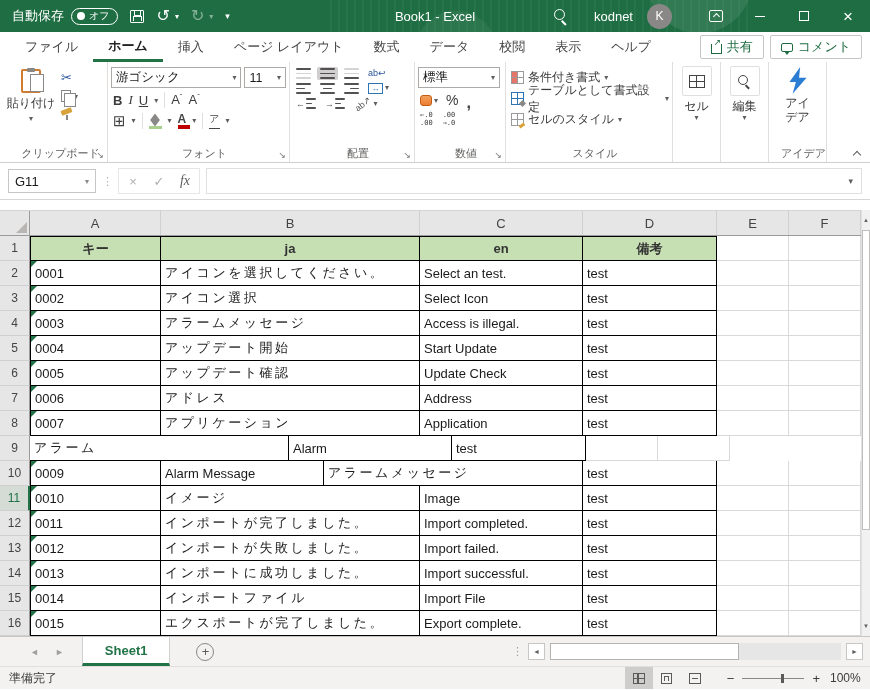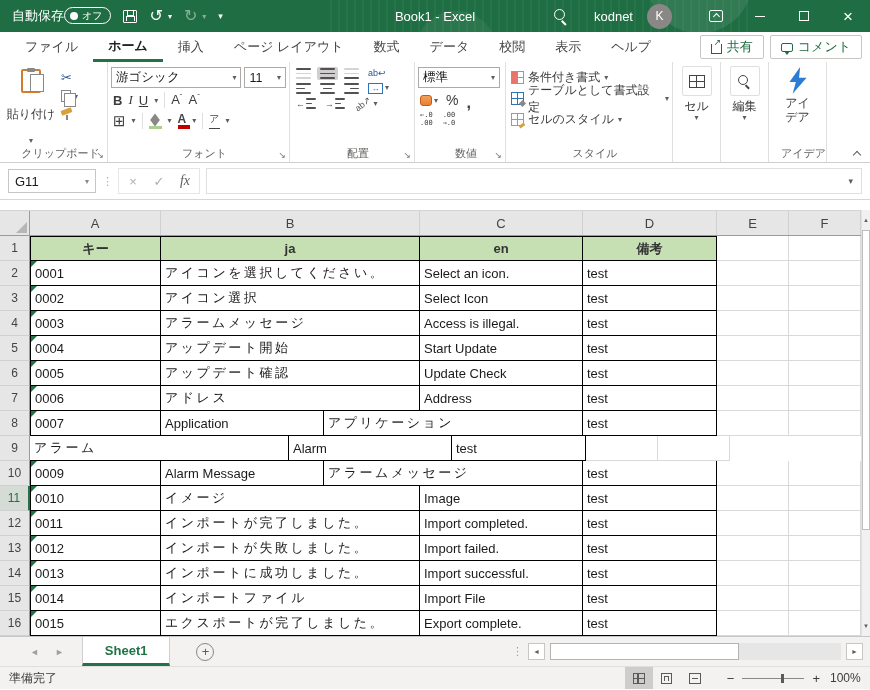--- a/index.html
+++ b/index.html
@@ -8,21 +8,21 @@
   .app { width:870px; height:690px; display:flex; flex-direction:column; }
 
   
   .titlebar { height:32px; background:#1f6e43; color:#fff; display:flex; align-items:center; position:relative; flex:0 0 32px; }
   .titlebar::before { content:""; position:absolute; right:120px; top:0; width:420px; height:32px; pointer-events:none;
     background:
       radial-gradient(circle at 88% -60%, rgba(255,255,255,.10) 0 52px, transparent 53px),
       radial-gradient(circle at 30% 160%, rgba(255,255,255,.07) 0 40px, transparent 41px),
       repeating-linear-gradient(90deg, rgba(255,255,255,.05) 0 2px, transparent 2px 8px); opacity:.8; }
   .tb-left { display:flex; align-items:center; gap:12px; padding-left:12px; z-index:1; }
-  .tb-autosave { display:flex; align-items:flex-start; font-size:13px; }
+  .tb-autosave { display:flex; align-items:center; gap:7px; font-size:13px; }
   .pill { display:flex; align-items:center; gap:4px; border:1px solid #fff; border-radius:9px; height:17px; padding:0 8px 0 5px; font-size:10px; }
   .pill-dot { width:8px; height:8px; border-radius:50%; background:#fff; }
   .i-save { width:14px; height:13px; border:1.5px solid #fff; border-radius:1px; position:relative; }
   .i-save::before { content:""; position:absolute; top:0; left:3px; width:5px; height:4px; border:1px solid #fff; border-top:none; }
   .i-save::after { content:""; position:absolute; bottom:1px; left:2px; width:7px; height:4px; border:1px solid #fff; border-bottom:none; }
   .i-undo { font-size:16px; line-height:1; }
   .i-redo { font-size:16px; line-height:1; color:rgba(255,255,255,.45); }
   .mini-chev { font-size:8px; margin-left:-7px; }
   .mini-chev.dim { color:rgba(255,255,255,.45); }
   .qat-chev { font-size:9px; }
@@ -56,21 +56,21 @@
   .ribbon { height:101px; background:#fff; border-bottom:1px solid #d1cfcd; display:flex; padding-left:2px; position:relative; flex:0 0 101px; }
   .group { position:relative; border-right:1px solid #e1dfdd; padding:5px 3px 17px 3px; }
   .glabel { position:absolute; bottom:1px; left:12px; right:0; text-align:center; font-size:11px; color:#605e5c; white-space:nowrap; }
   .dlg { position:absolute; bottom:2px; right:3px; font-size:9px; color:#797775; }
   .chev { font-size:8px; color:#605e5c; }
   .rbtn { display:flex; align-items:flex-start; gap:2px; padding:1px 3px; border-radius:2px; }
   .rbtn.sel { background:#d0cece; }
 
   
   .g-clip { width:106px; display:flex; gap:4px; }
-  .paste { display:flex; flex-direction:column; align-items:center; width:52px; font-size:12px; color:#3b3b3b; gap:13px; padding-top:2px; }
+  .paste { display:flex; flex-direction:column; align-items:center; width:52px; font-size:12px; color:#3b3b3b; gap:2px; padding-top:2px; }
   .i-clipboard { width:20px; height:24px; border:2px solid #cf7b32; border-radius:2px; position:relative; background:#fff; }
   .i-clipboard::before { content:""; position:absolute; top:-3px; left:4px; width:8px; height:4px; background:#8a8886; border-radius:1px; }
   .i-clipboard::after { content:""; position:absolute; right:-5px; top:3px; width:12px; height:16px; background:#fff; border:1px solid #8a8886; }
   .clip-small { display:flex; flex-direction:column; gap:6px; padding-top:4px; }
   .i-cut { font-size:13px; color:#2b579a; line-height:1; }
   .i-copy { width:10px; height:12px; border:1.3px solid #8a8886; background:#fff; position:relative; }
   .i-copy::after { content:""; position:absolute; top:2px; left:2px; width:10px; height:12px; border:1.3px solid #8a8886; background:#fff; }
   .i-painter { width:12px; height:12px; position:relative; }
   .i-painter::before { content:""; position:absolute; top:1px; left:0; width:11px; height:5px; background:#d8a23a; transform:rotate(-20deg); border-radius:1px; }
   .i-painter::after { content:""; position:absolute; bottom:0; left:5px; width:2px; height:5px; background:#8a8886; }
@@ -517,21 +517,21 @@
             <div class="cell c1 tbl hdr">ja</div>
             <div class="cell c2 tbl hdr">en</div>
             <div class="cell c3 tbl hdr">備考</div>
             <div class="cell c4"></div>
             <div class="cell c5"></div>
           </div>
           <div class="grow">
             <div class="rh">2</div>
             <div class="cell c0 tbl first">0001<span class="tri"></span></div>
             <div class="cell c1 tbl ja">アイコンを選択してください。</div>
-            <div class="cell c2 tbl">Select an icon.</div>
+            <div class="cell c2 tbl">Select an test.</div>
             <div class="cell c3 tbl">test</div>
             <div class="cell c4"></div>
             <div class="cell c5"></div>
           </div>
           <div class="grow">
             <div class="rh">3</div>
             <div class="cell c0 tbl first">0002<span class="tri"></span></div>
             <div class="cell c1 tbl ja">アイコン選択</div>
             <div class="cell c2 tbl">Select Icon</div>
             <div class="cell c3 tbl">test</div>
@@ -570,22 +570,22 @@
             <div class="cell c0 tbl first">0006<span class="tri"></span></div>
             <div class="cell c1 tbl ja">アドレス</div>
             <div class="cell c2 tbl">Address</div>
             <div class="cell c3 tbl">test</div>
             <div class="cell c4"></div>
             <div class="cell c5"></div>
           </div>
           <div class="grow">
             <div class="rh">8</div>
             <div class="cell c0 tbl first">0007<span class="tri"></span></div>
+            <div class="cell c1 tbl ja">アプリケーション</div>
             <div class="cell c2 tbl">Application</div>
-            <div class="cell c1 tbl ja">アプリケーション</div>
             <div class="cell c3 tbl">test</div>
             <div class="cell c4"></div>
             <div class="cell c5"></div>
           </div>
           <div class="grow">
             <div class="rh">9</div>
             <div class="cell c1 tbl ja">アラーム</div>
             <div class="cell c2 tbl">Alarm</div>
             <div class="cell c3 tbl">test</div>
             <div class="cell c4"></div>

